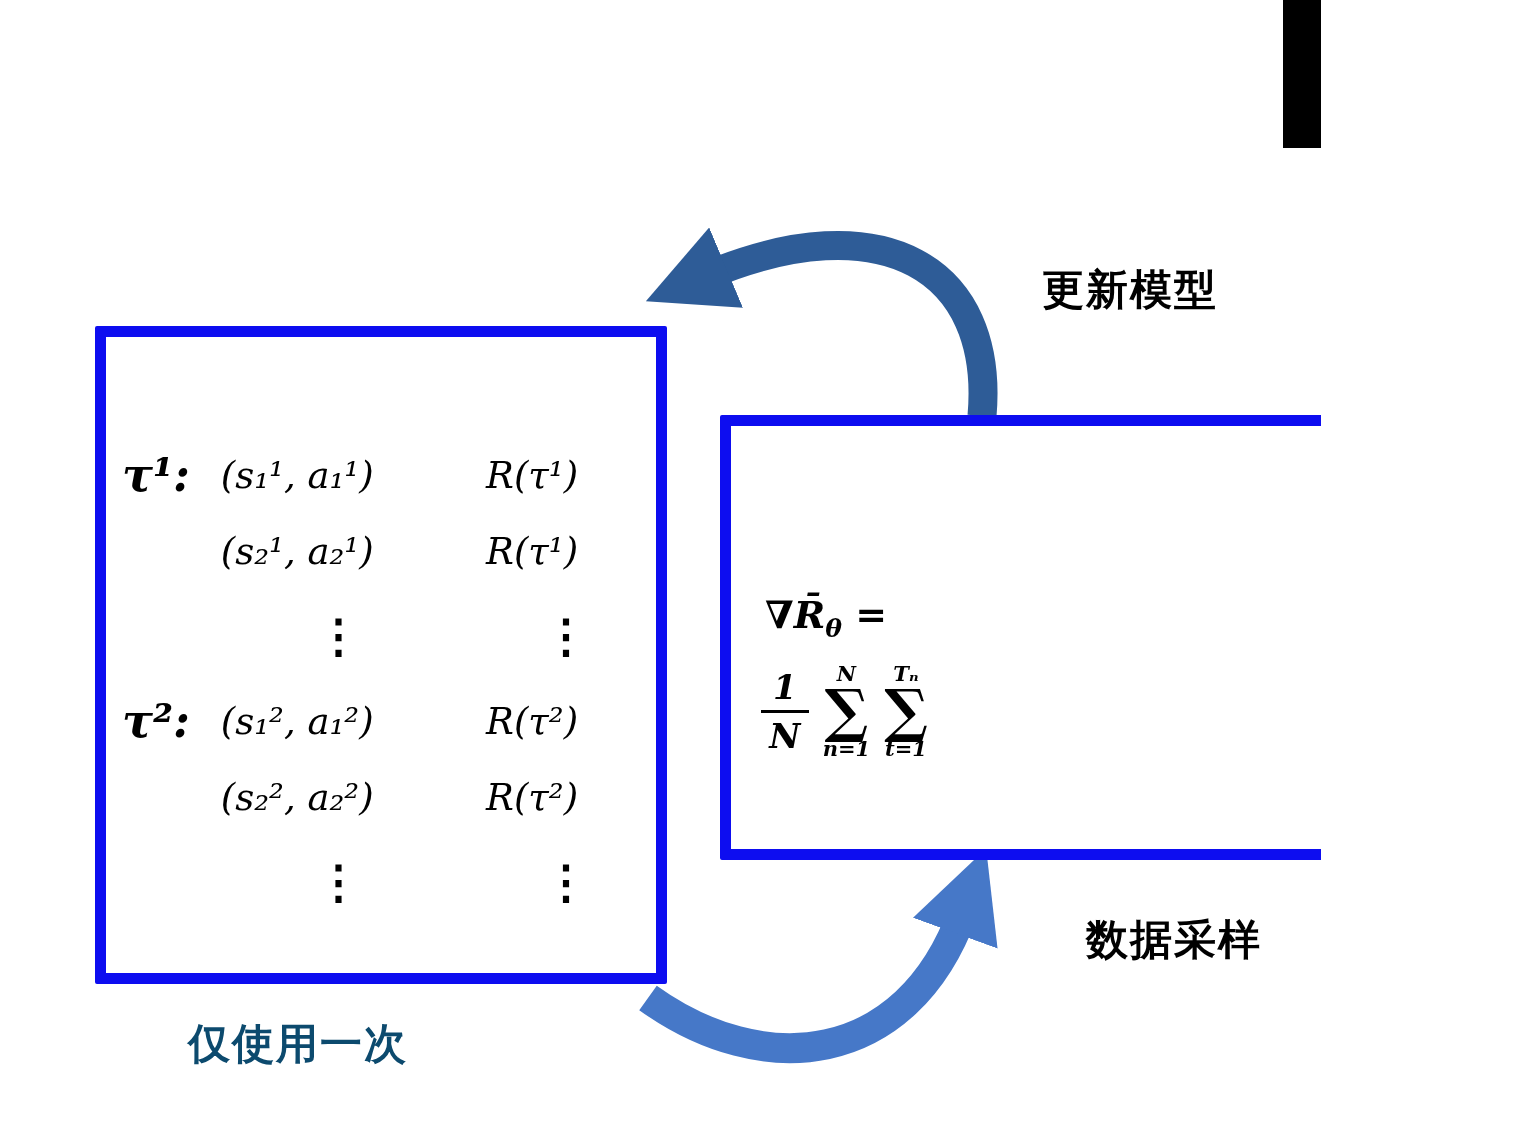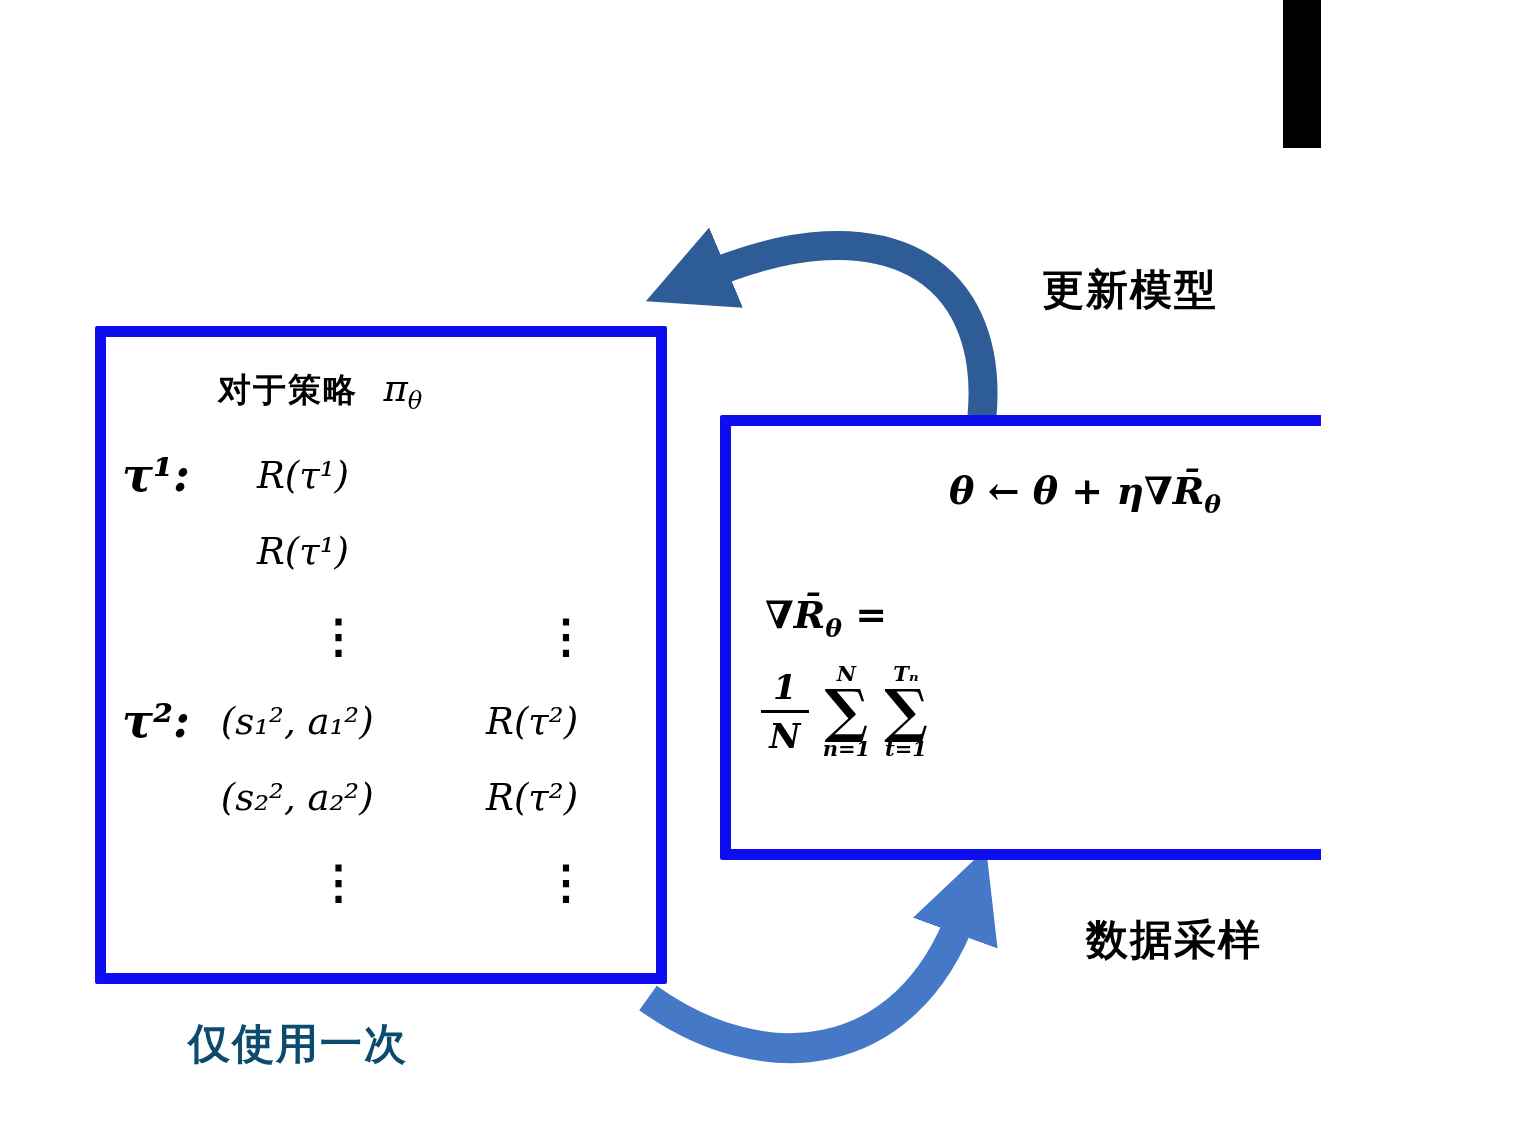--- a/index.html
+++ b/index.html
@@ -69,32 +69,30 @@
     </defs>
     <path d="M 982 416 C 995 268 882 202 706 276" stroke="#2e5c97" stroke-width="29" fill="none" marker-end="url(#mTop)"></path>
     <path d="M 648 998 C 762 1080 906 1068 963 912" stroke="#4678c8" stroke-width="30" fill="none" marker-end="url(#mBot)"></path>
   </svg>
 
   <div class="label update">更新模型</div>
   <div class="label sample">数据采样</div>
   <div class="label useonce">仅使用一次</div>
 
   <div class="box left-box">
-    <div class="lb-title">
-      <span class="cjk">对于策略</span>
-      <span class="math pi"><span>π</span><sub>θ</sub></span>
-    </div>
 
     <div class="rows">
       <div class="trow">
         <span class="c-tau math">τ¹:</span>
+        <span class="c-pair math">(s₁¹, a₁¹)</span>
         <span class="c-rew math">R(τ¹)</span>
       </div>
       <div class="trow">
         <span class="c-tau math"></span>
+        <span class="c-pair math">(s₂¹, a₂¹)</span>
         <span class="c-rew math">R(τ¹)</span>
       </div>
       <div class="trow dots">
         <span class="c-tau math"></span>
         <span class="c-pair math">⋮</span>
         <span class="c-rew math">⋮</span>
       </div>
       <div class="trow">
         <span class="c-tau math">τ²:</span>
         <span class="c-pair math">(s₁², a₁²)</span>
@@ -108,21 +106,20 @@
       <div class="trow dots">
         <span class="c-tau math"></span>
         <span class="c-pair math">⋮</span>
         <span class="c-rew math">⋮</span>
       </div>
     </div>
   </div>
 
   <div class="box right-box">
 
-    <div class="rb-eq1 math rb"><span>θ ← θ + η∇</span><span>R̄</span><sub>θ</sub></div>
 
     <div class="rb-eq2 math rb"><span>∇</span><span>R̄</span><sub>θ</sub><span> =</span></div>
 
     <div class="rb-eq3">
       <span class="frac">
         <span class="fnum math rb">1</span>
         <span class="fden math rb">N</span>
       </span>
       <span class="sum">
         <span class="slim math rb">N</span>

